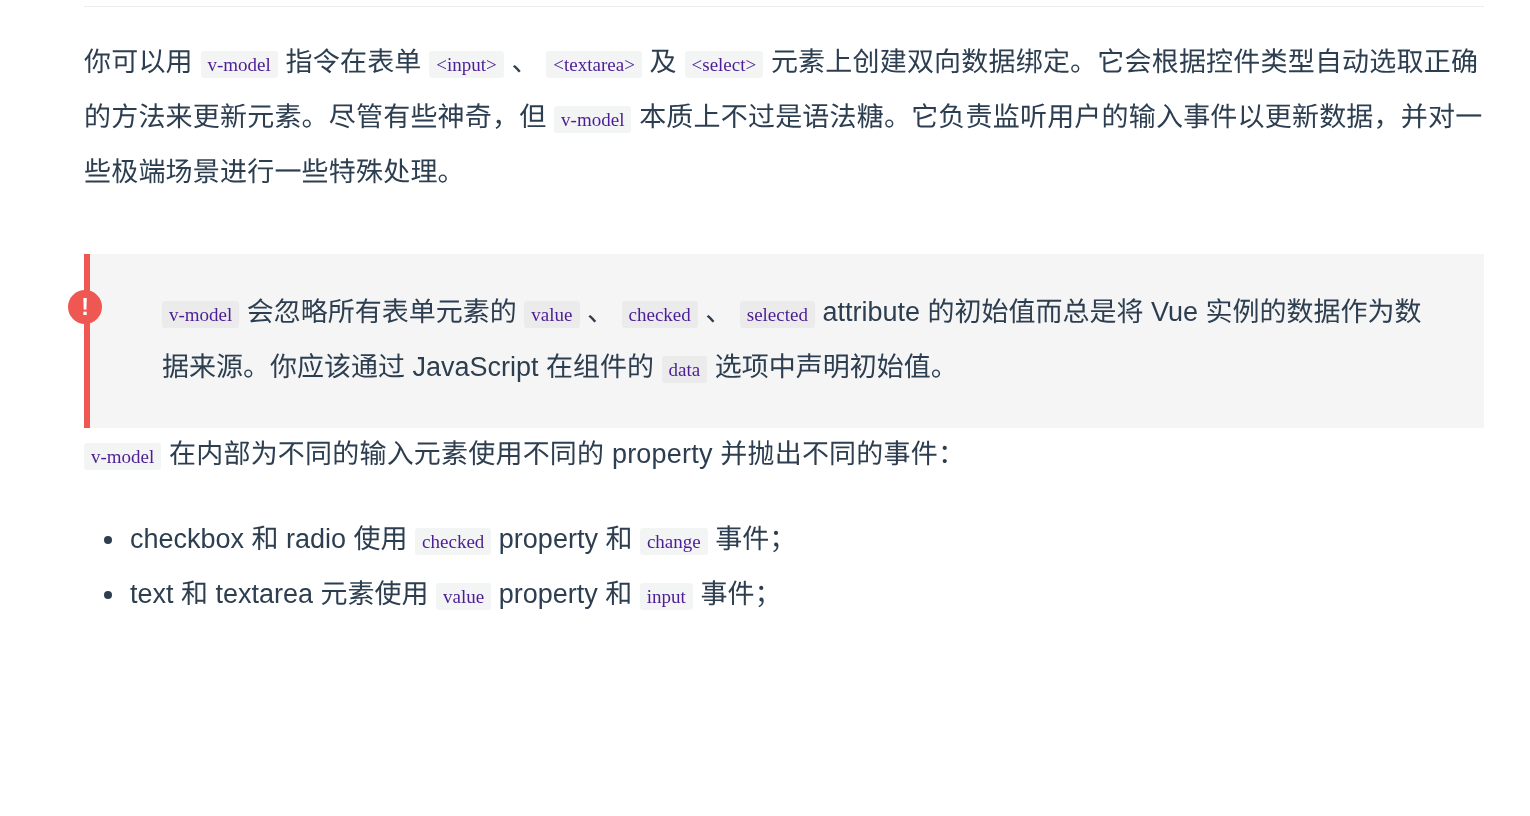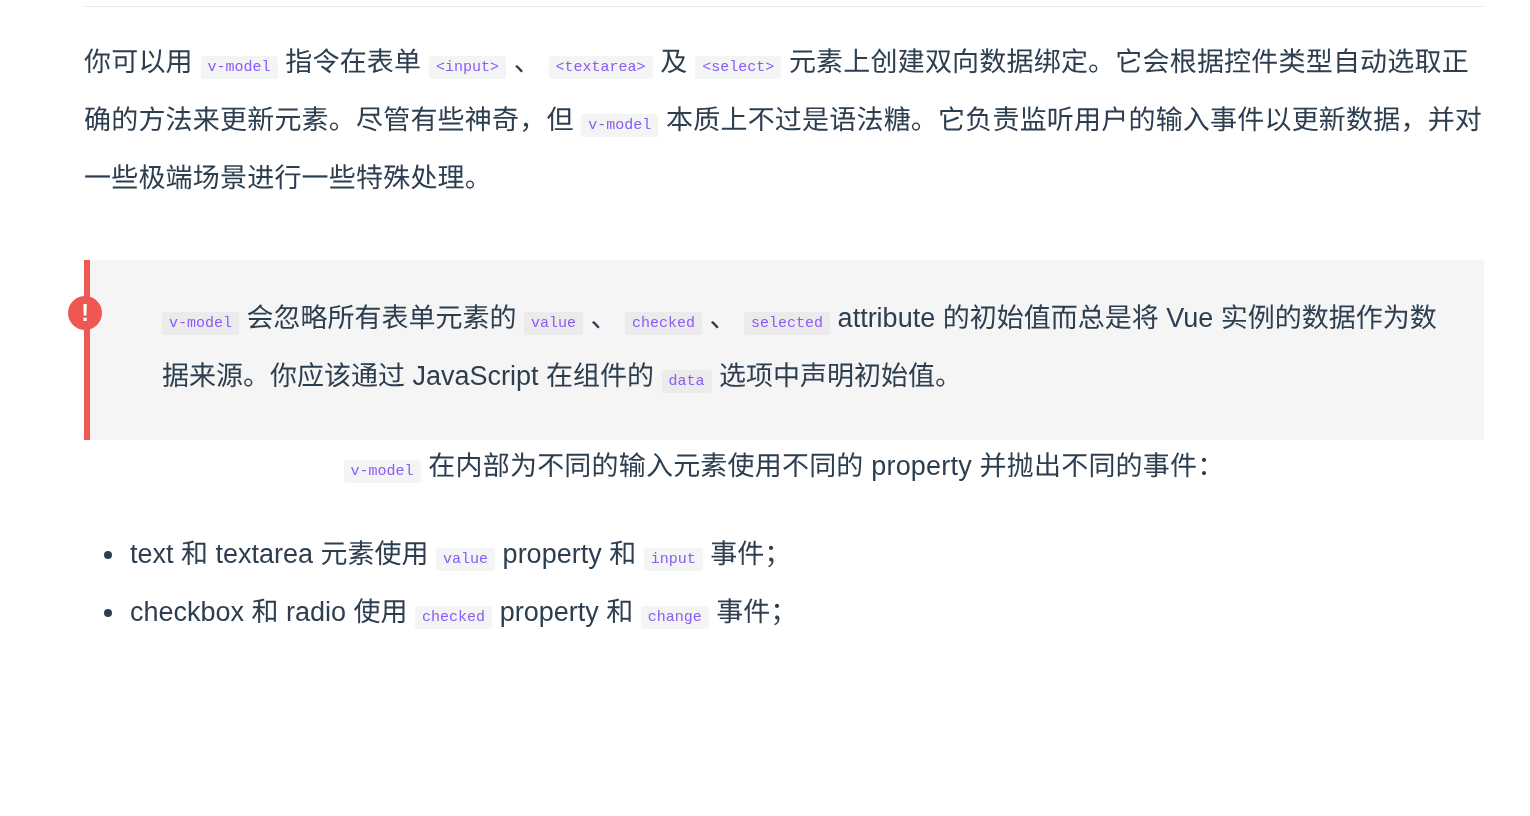--- a/index.html
+++ b/index.html
@@ -36,26 +36,26 @@
   }
   p.para {
     margin: 0;
     font-size: 27px;
     line-height: 52px;
     letter-spacing: 0.2px;
     color: #2c3e50;
     font-weight: 400;
   }
   code.inline {
-    font-family: Liberation Mono, monospace;
+    font-family: Liberation Serif, serif;
     background: #f3f4f4;
-    color: #8b5cf6;
+    color: #4c1d95;
     padding: 3px 7px;
     border-radius: 3px;
-    font-size: 15px;
+    font-size: 19px;
     letter-spacing: 0px;
     white-space: nowrap;
   }
   .tip {
     position: relative;
     margin-top: 56px;
     background: #f5f5f5;
     border-left: 6px solid #ef5753;
     padding: 26px 30px 26px 66px;
     box-sizing: border-box;
@@ -83,21 +83,20 @@
     color: #2c3e50;
   }
   .tip code.inline {
     background: #ebebeb;
   }
   .lead {
     margin-top: 60px;
     font-size: 27px;
     line-height: 52px;
     color: #2c3e50;
-    text-align: center;
   }
   ul.bullets {
     margin: 30px 0 0 0;
     padding-left: 46px;
     list-style: none;
   }
   ul.bullets li {
     position: relative;
     font-size: 27px;
     line-height: 52px;
@@ -127,18 +126,18 @@
     <p class="para">你可以用 <code class="inline">v-model</code> 指令在表单 <code class="inline">&lt;input&gt;</code> 、 <code class="inline">&lt;textarea&gt;</code> 及 <code class="inline">&lt;select&gt;</code> 元素上创建双向数据绑定。它会根据控件类型自动选取正确的方法来更新元素。尽管有些神奇，但 <code class="inline">v-model</code> 本质上不过是语法糖。它负责监听用户的输入事件以更新数据，并对一些极端场景进行一些特殊处理。</p>
 
     <div class="tip">
       <div class="bang">!</div>
       <p><code class="inline">v-model</code> 会忽略所有表单元素的 <code class="inline">value</code> 、 <code class="inline">checked</code> 、 <code class="inline">selected</code> attribute 的初始值而总是将 Vue 实例的数据作为数据来源。你应该通过 JavaScript 在组件的 <code class="inline">data</code> 选项中声明初始值。</p>
     </div>
 
     <p class="para lead"><code class="inline">v-model</code> 在内部为不同的输入元素使用不同的 property 并抛出不同的事件：</p>
 
     <ul class="bullets">
+      <li>checkbox 和 radio 使用 <code class="inline">checked</code> property 和 <code class="inline">change</code> 事件；</li>
       <li>text 和 textarea 元素使用 <code class="inline">value</code> property 和 <code class="inline">input</code> 事件；</li>
-      <li>checkbox 和 radio 使用 <code class="inline">checked</code> property 和 <code class="inline">change</code> 事件；</li>
     </ul>
 
   </div>
 </div>
 
 </body></html>

